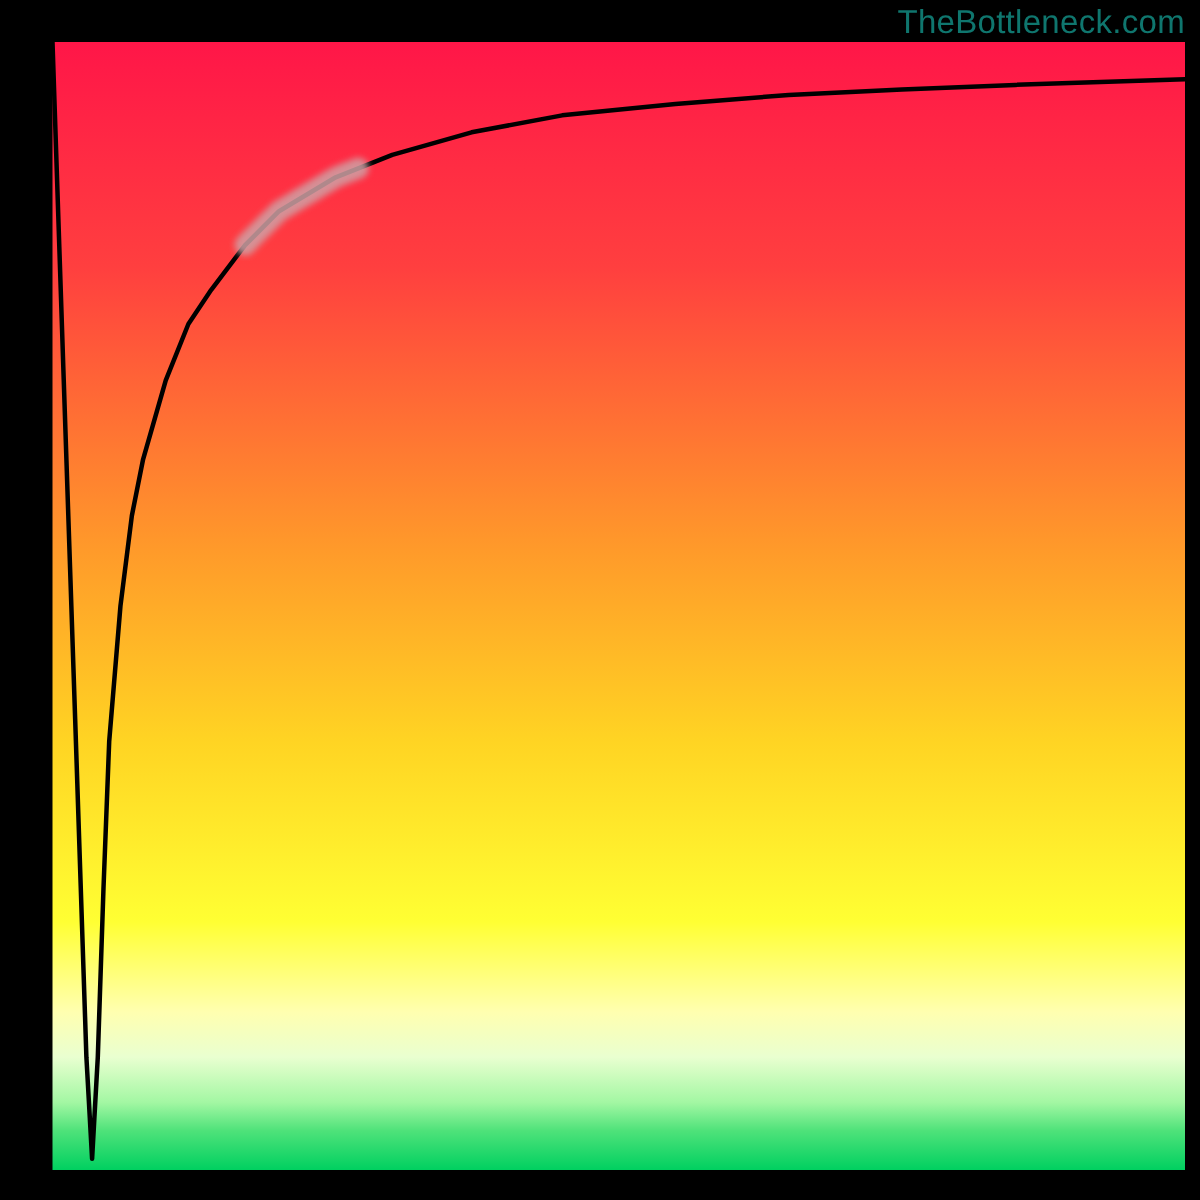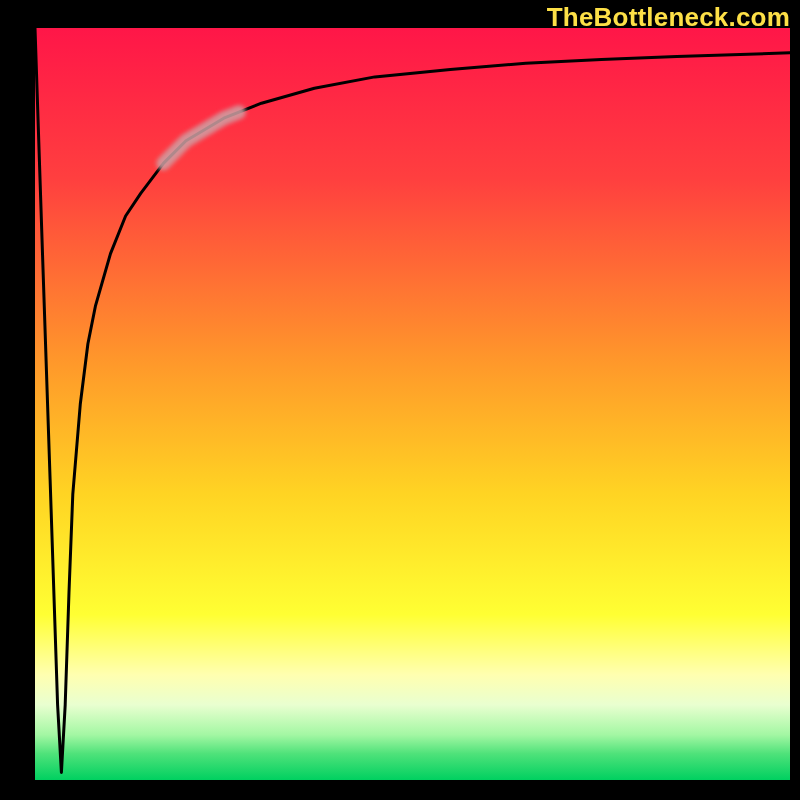--- a/index.html
+++ b/index.html
@@ -14,23 +14,23 @@
     position: relative;
     width: 800px;
     height: 800px;
     background: #000;
   }
   .watermark {
     position: absolute;
     top: 2px;
     right: 10px;
     font-family: Arial, Helvetica, sans-serif;
-    font-size: 26px;
-    font-weight: 700;
-    color: #fde047;
+    font-size: 22px;
+    font-weight: 400;
+    color: #0f766e;
     letter-spacing: 0.2px;
     user-select: none;
   }
   svg {
     position: absolute;
     top: 0;
     left: 0;
   }
 </style>
 </head>

